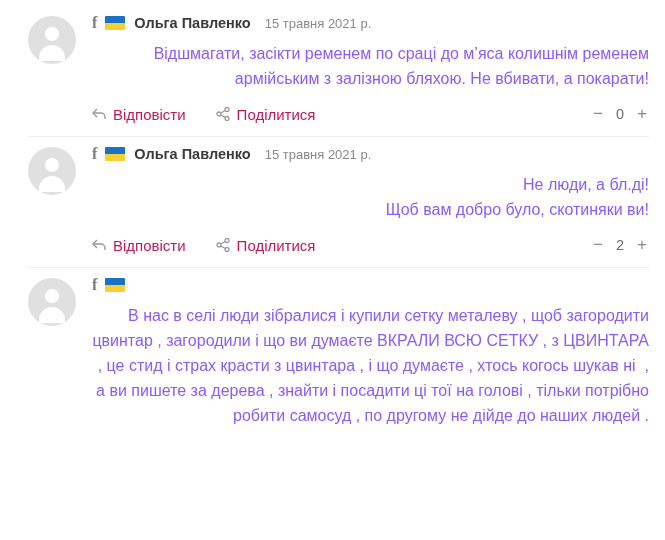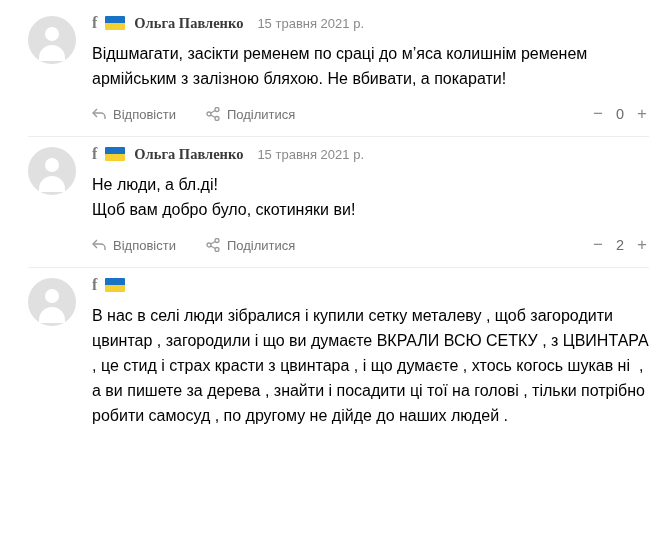--- a/index.html
+++ b/index.html
@@ -92,45 +92,45 @@
     position: absolute;
     bottom: 0; left: 0; right: 0;
     height: 7px;
     background: #f5d033;
   }
   .author {
     font-size: 14.5px;
     font-weight: bold;
     color: #3a3a3a;
     margin-right: 14px;
-    font-family: Liberation Serif, serif;
   }
   .date {
     font-size: 13px;
     color: #8a8a8a;
   }
   .text {
     font-size: 16px;
     line-height: 25px;
-    color: #000000;
+    color: #8b5cf6;
     margin-top: 7px;
     white-space: pre-wrap;
     word-wrap: break-word;
+    text-align: right;
   }
   .actions {
     display: flex;
     align-items: center;
     margin-top: 10px;
     height: 26px;
   }
   .action {
     display: flex;
     align-items: center;
-    color: #737373;
-    font-size: 13px;
+    color: #be185d;
+    font-size: 15px;
     margin-right: 30px;
     cursor: pointer;
   }
   .action svg {
     margin-right: 7px;
   }
   .votes {
     margin-left: auto;
     display: flex;
     align-items: center;

